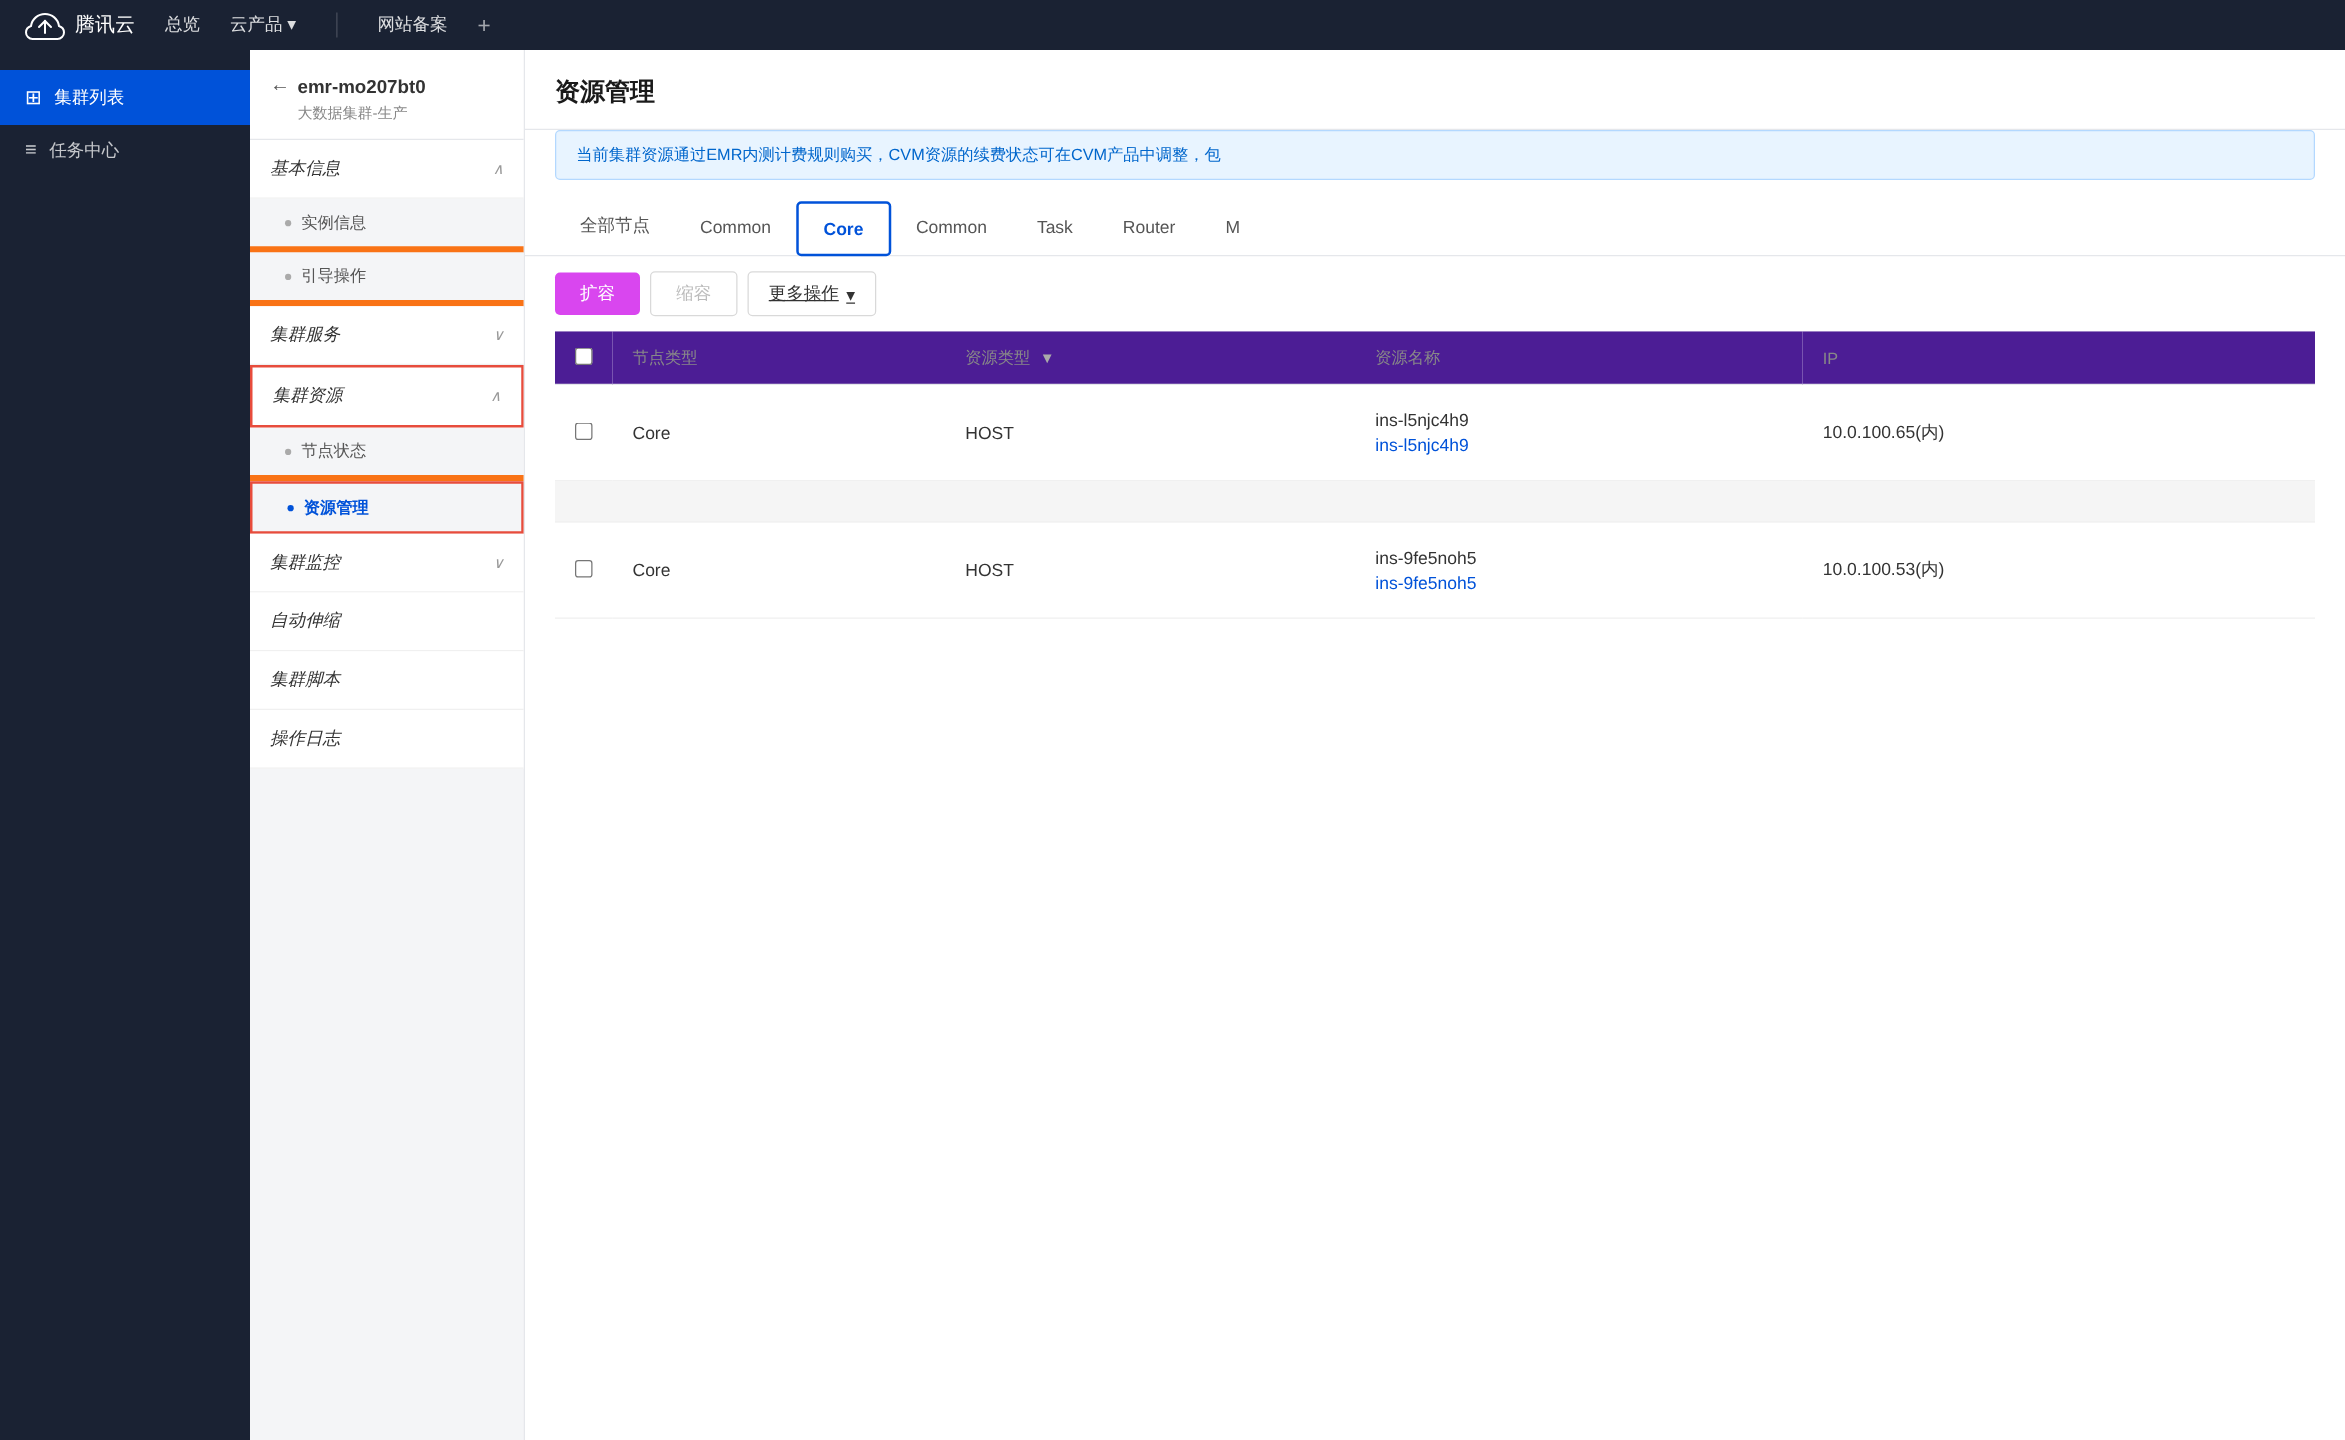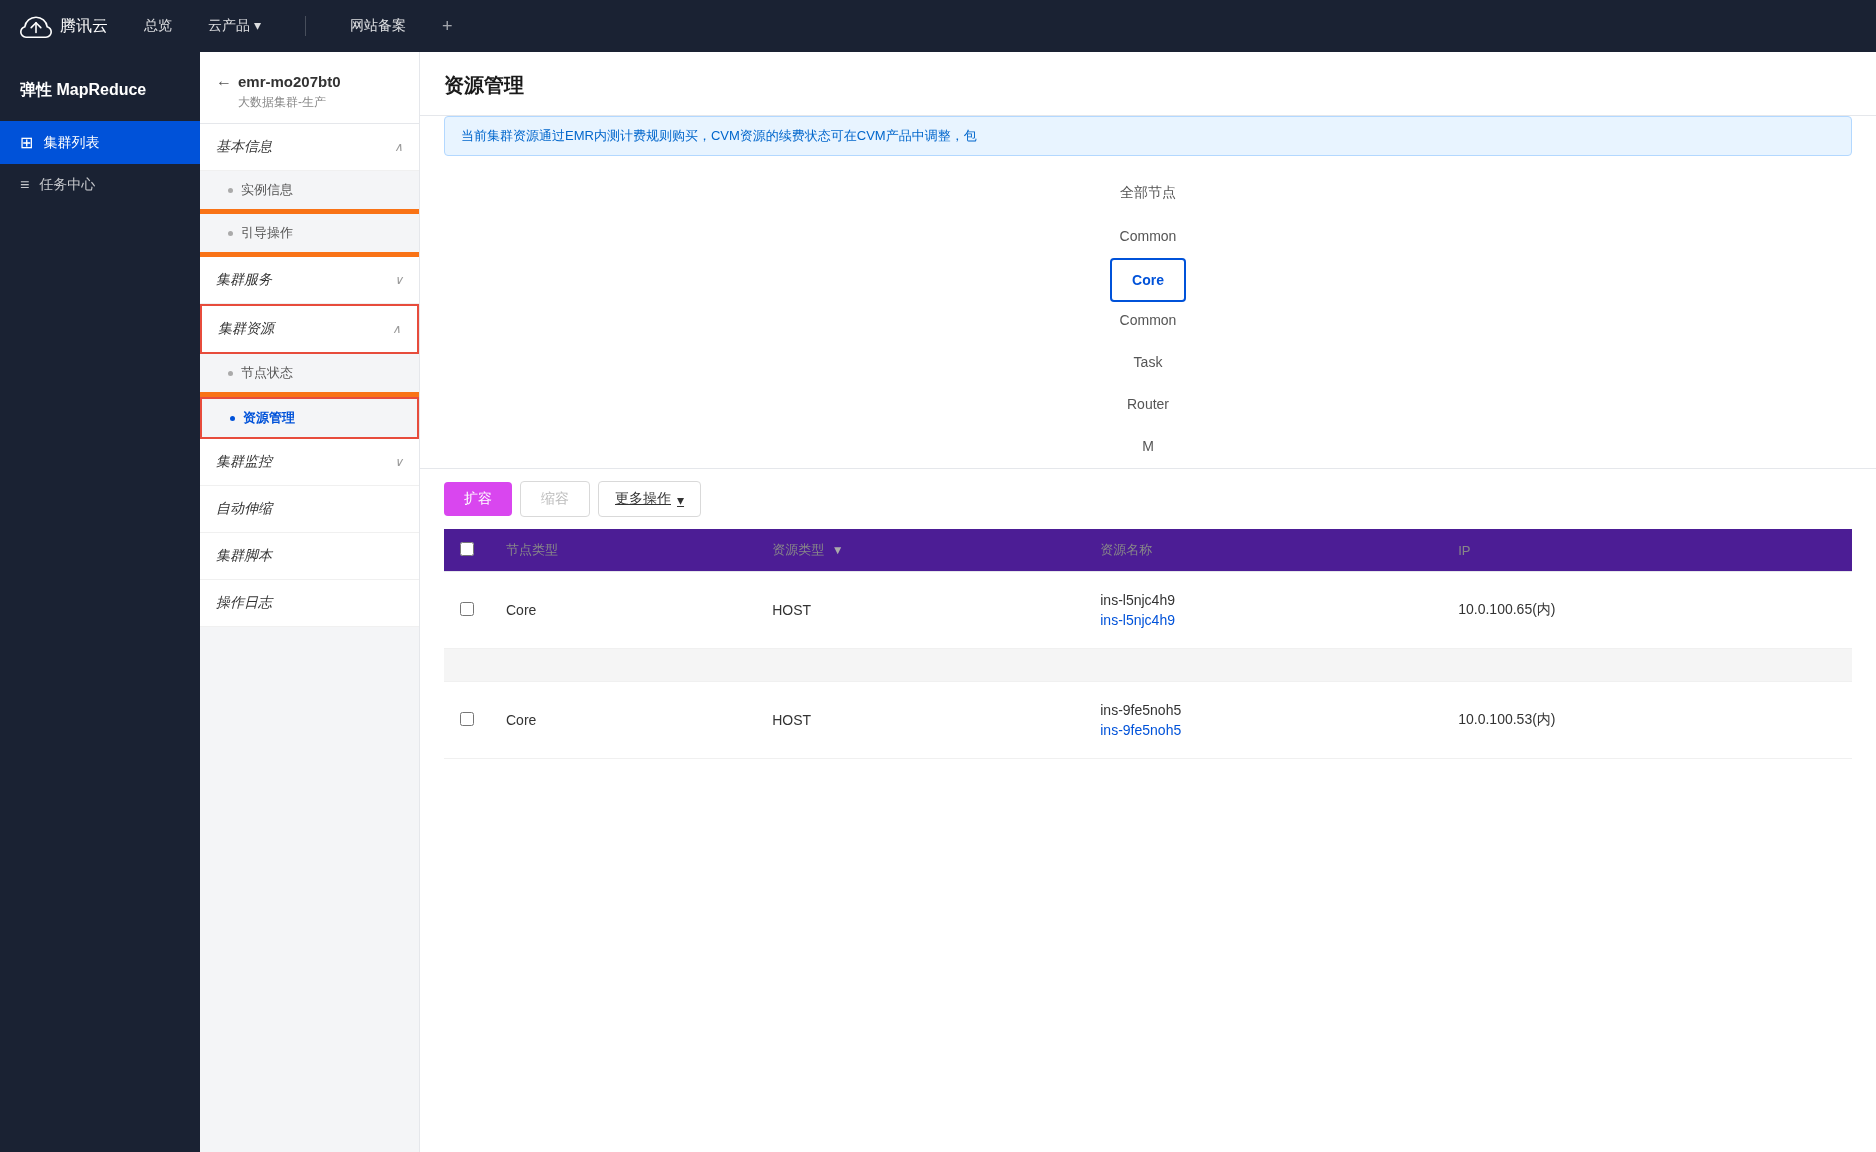--- a/index.html
+++ b/index.html
@@ -1,25 +1,25 @@
 <!DOCTYPE html>
 <html><head>
   <meta charset="utf-8">
   <style>
     * { box-sizing: border-box; margin: 0; padding: 0; }
     body { font-family: -apple-system, BlinkMacSystemFont, 'PingFang SC', 'Microsoft YaHei', sans-serif; font-size: 14px; background: #f0f2f5; display: flex; flex-direction: column; height: 100vh; overflow: hidden; }
 
     
     .top-nav {
       background: #1a2233;
-      height: 52px;
+      height: 40px;
       display: flex;
       align-items: center;
       padding: 0 20px;
-      gap: 36px;
+      gap: 24px;
       flex-shrink: 0;
     }
     .logo-area {
       display: flex;
       align-items: center;
       gap: 8px;
       color: white;
     }
     .logo-icon {
       width: 32px;
@@ -205,21 +205,20 @@
     }
 
     
     .tabs-row {
       display: flex;
       align-items: center;
       padding: 0 24px;
       border-bottom: 1px solid #e5e7eb;
       background: white;
       flex-shrink: 0;
-      flex-direction: column;
     }
     .tab-item {
       padding: 12px 20px;
       font-size: 14px;
       color: #555;
       cursor: pointer;
       border-bottom: 2px solid transparent;
       white-space: nowrap;
     }
     .tab-item.core-active {
@@ -350,21 +349,20 @@
   <span class="nav-item">总览</span>
   <span class="nav-item">云产品 ▾</span>
   <div class="nav-divider"></div>
   <span class="nav-item">网站备案</span>
   <span class="nav-plus">+</span>
 </div>
 
 <div class="main-layout">
 
   <div class="left-sidebar">
-    <div class="sidebar-title">弹性 MapReduce</div>
     <div class="sidebar-item active">
       <span class="sidebar-item-icon">⊞</span>
       <span>集群列表</span>
     </div>
     <div class="sidebar-item">
       <span class="sidebar-item-icon">≡</span>
       <span>任务中心</span>
     </div>
   </div>
 

